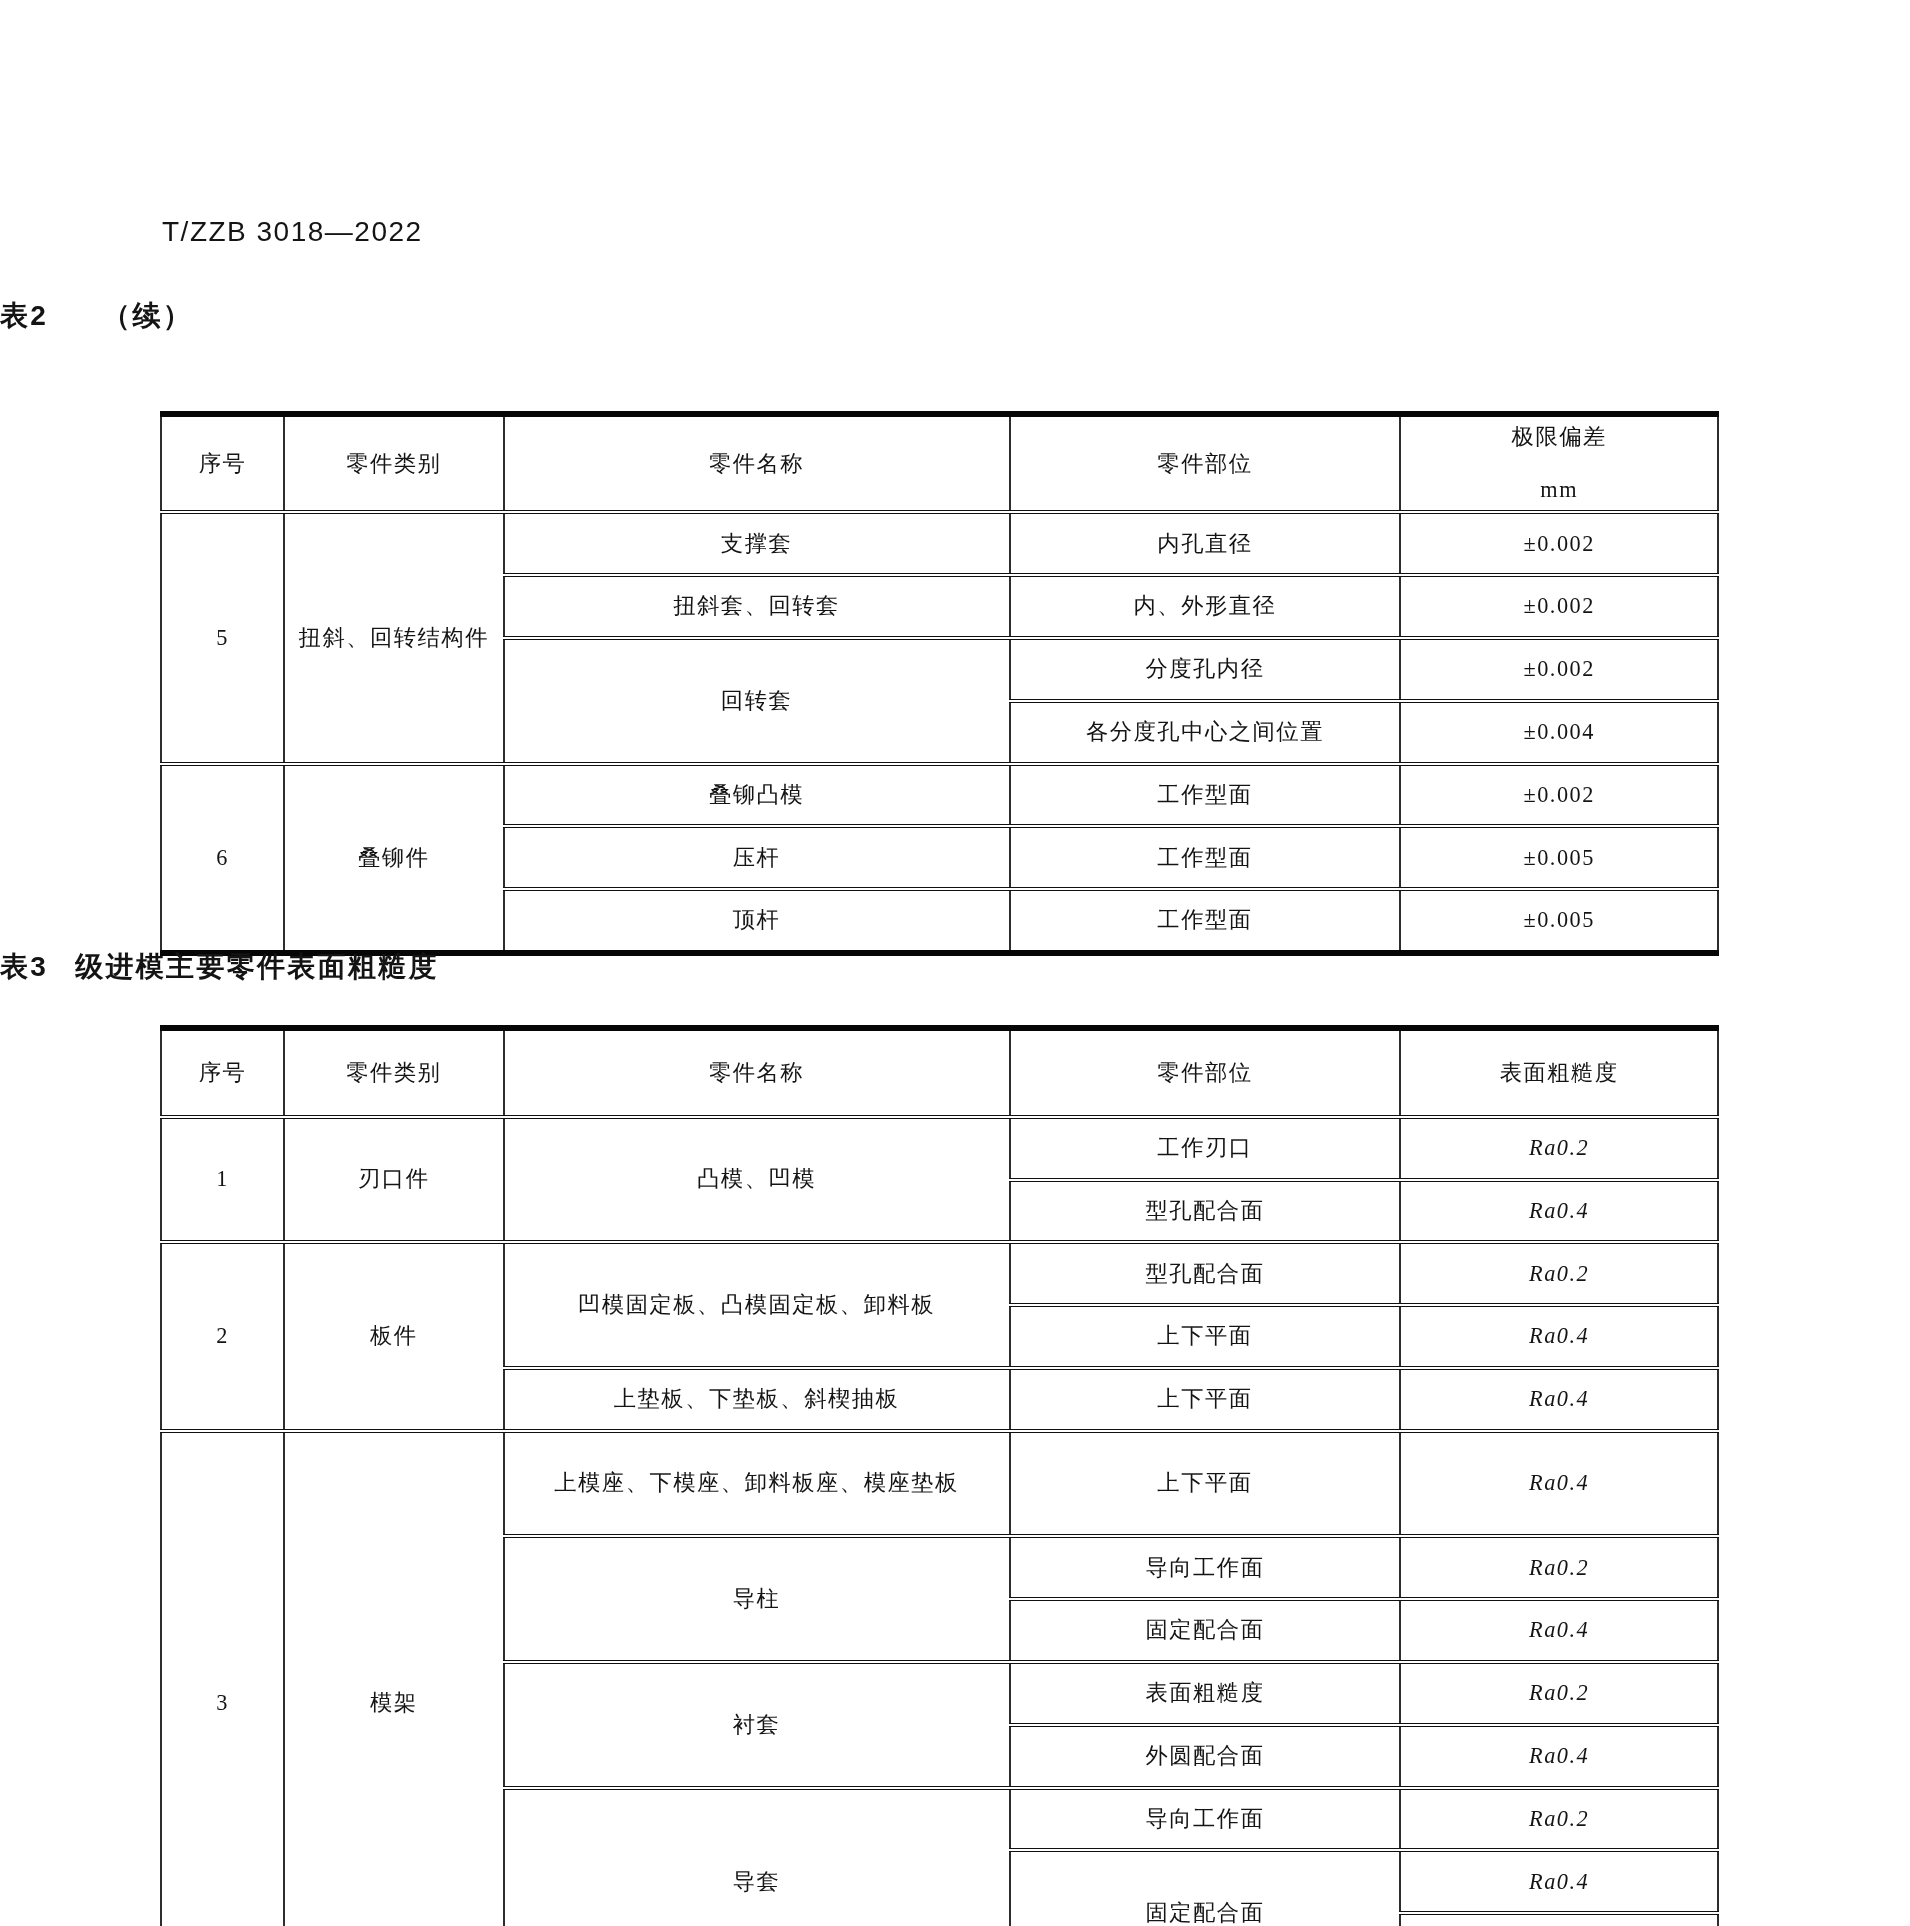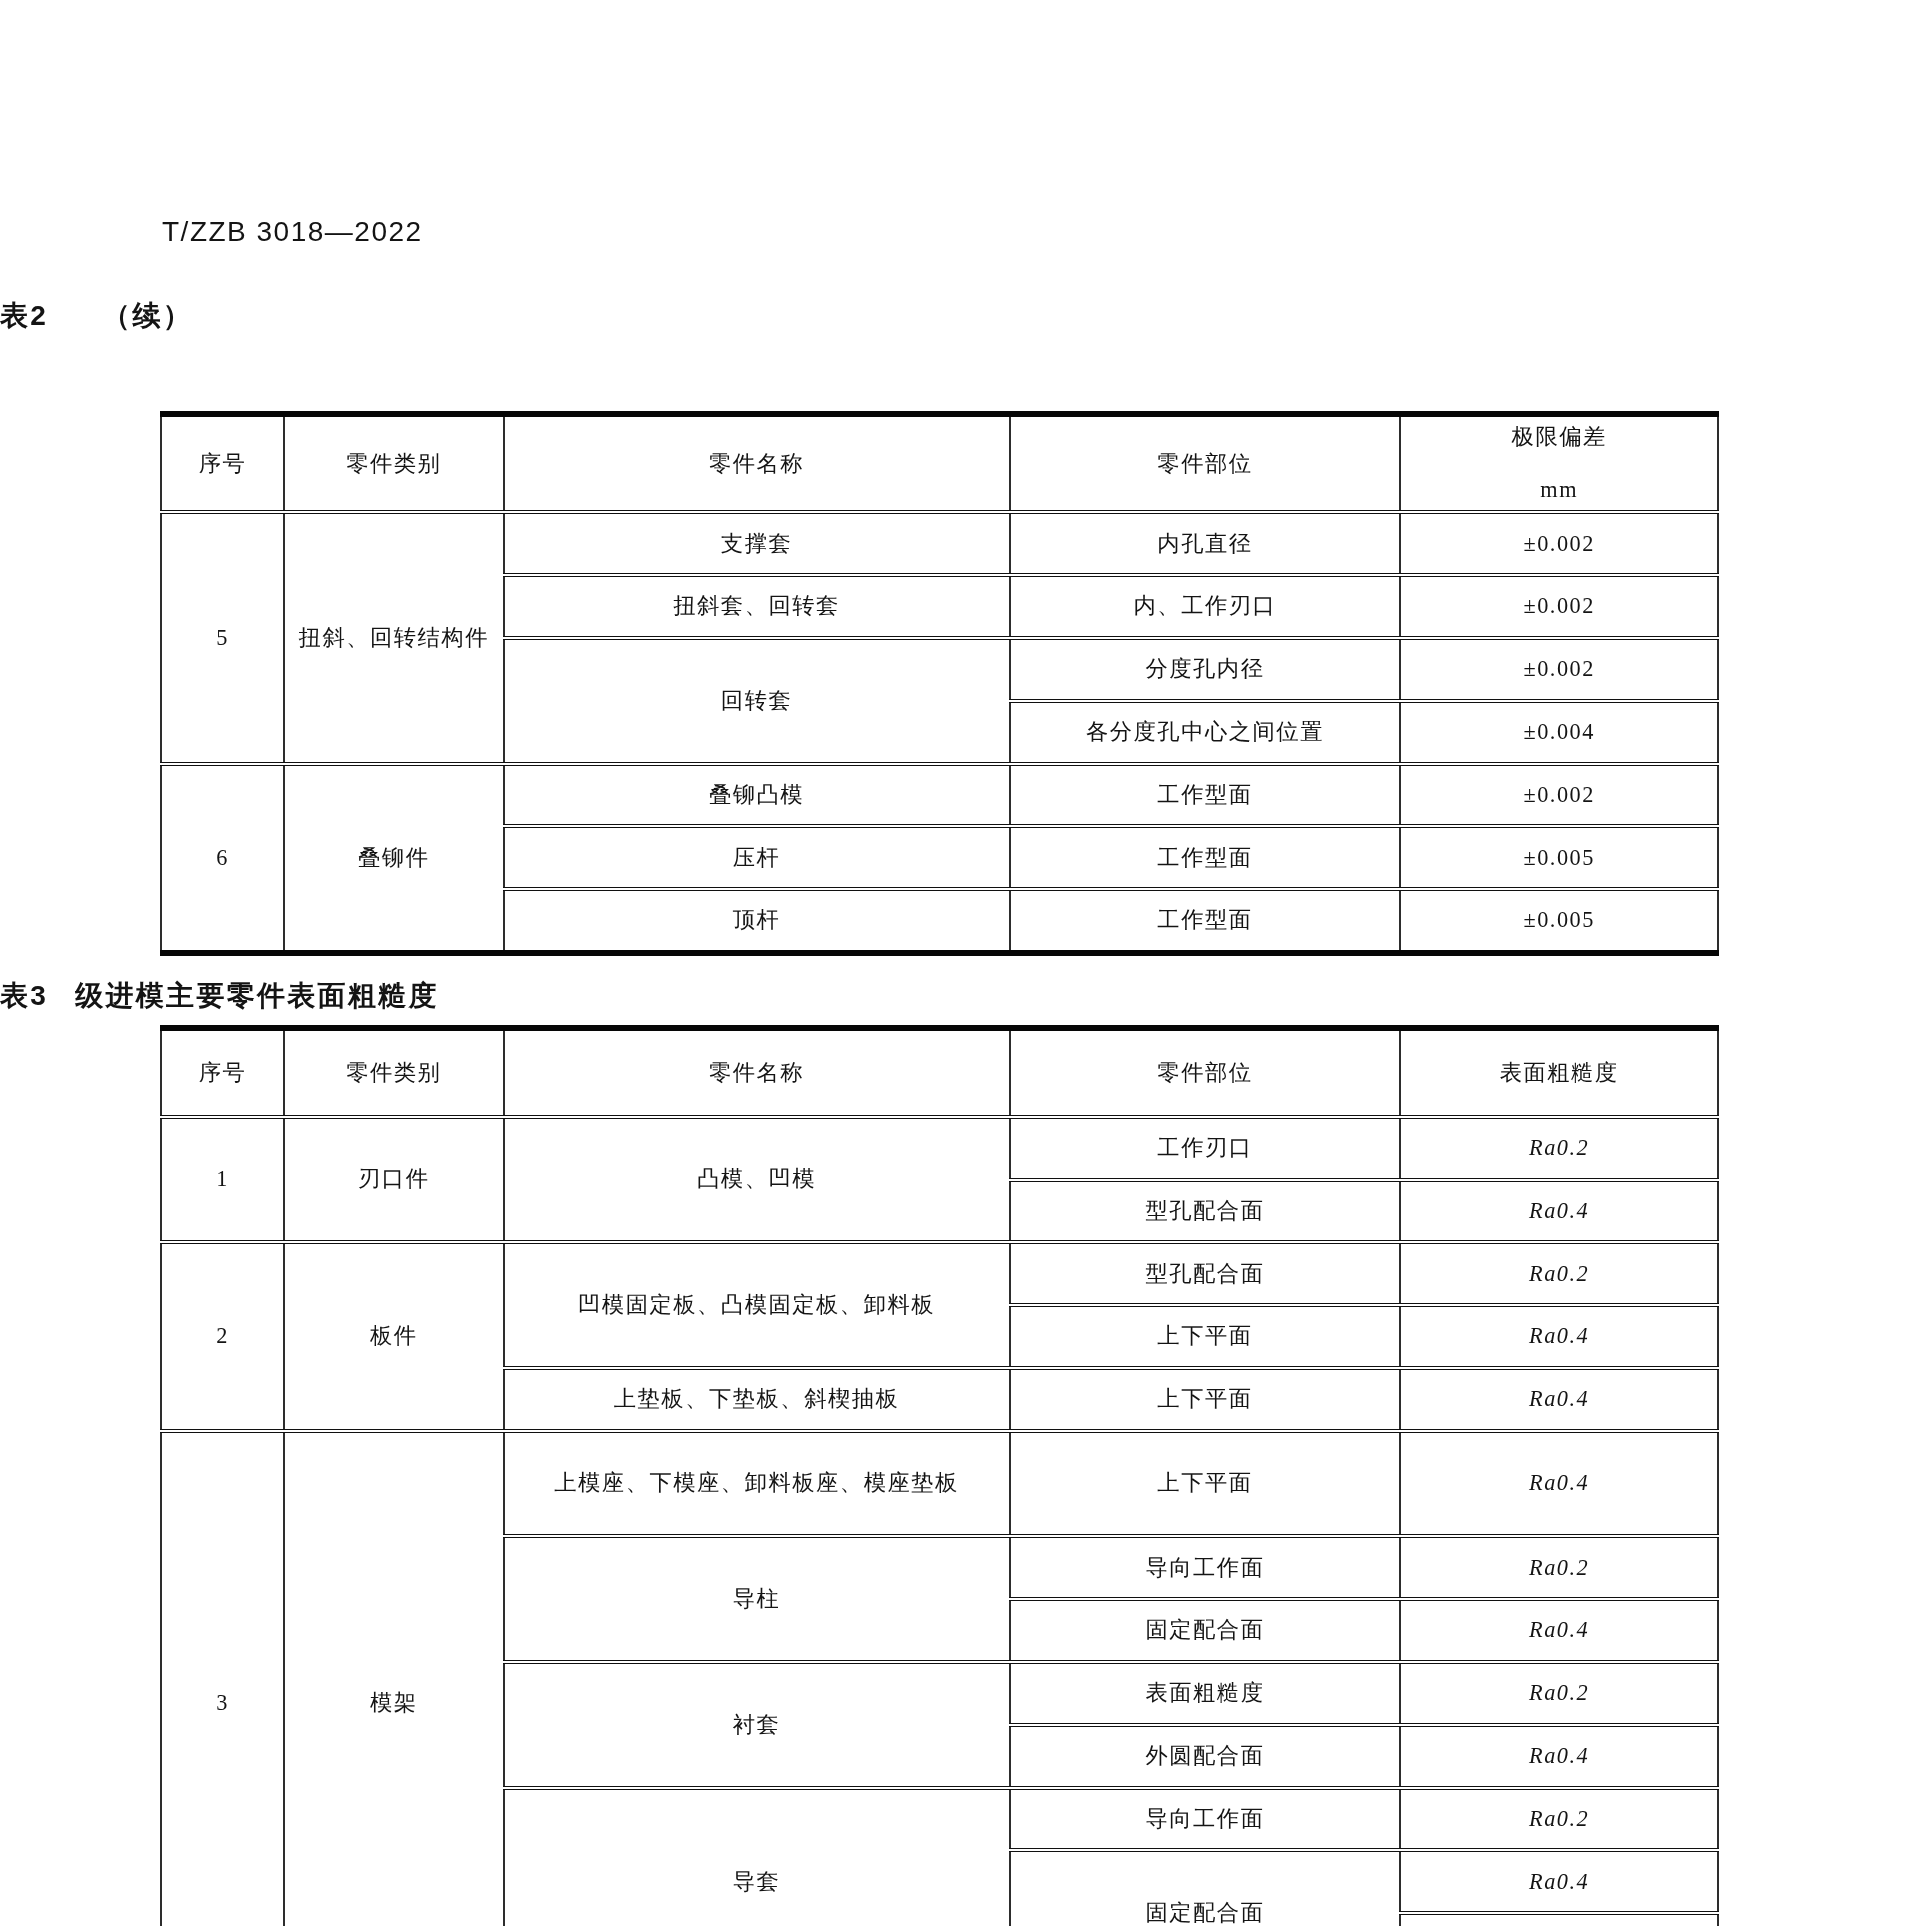--- a/index.html
+++ b/index.html
@@ -30,21 +30,21 @@
     position: absolute;
     left: 0;
     width: 100%;
     font-family: "Liberation Sans", "DejaVu Sans", sans-serif;
     font-weight: 700;
     font-size: 28px;
     letter-spacing: 2.3px;
     white-space: nowrap;
   }
   #t2-caption { top: 297px; }
-  #t3-caption { top: 948px; margin-top: 29px; }
+  #t3-caption { top: 948px; }
   .cap-gap { margin-left: 54px; }
   .cap-gap-sm { margin-left: 27px; }
 
   table.doc-table {
     position: absolute;
     left: 160px;
     width: 1559px;
     border-collapse: collapse;
     table-layout: fixed;
     border-top: 6.2px solid #060606;
@@ -112,21 +112,21 @@
   </tr>
   <tr>
     <td rowspan="4">5</td>
     <td rowspan="4" class="squeeze">扭斜、回转结构件</td>
     <td>支撑套</td>
     <td>内孔直径</td>
     <td>±0.002</td>
   </tr>
   <tr>
     <td>扭斜套、回转套</td>
-    <td>内、工作刃口</td>
+    <td>内、外形直径</td>
     <td>±0.002</td>
   </tr>
   <tr>
     <td rowspan="2">回转套</td>
     <td>分度孔内径</td>
     <td>±0.002</td>
   </tr>
   <tr>
     <td>各分度孔中心之间位置</td>
     <td>±0.004</td>

